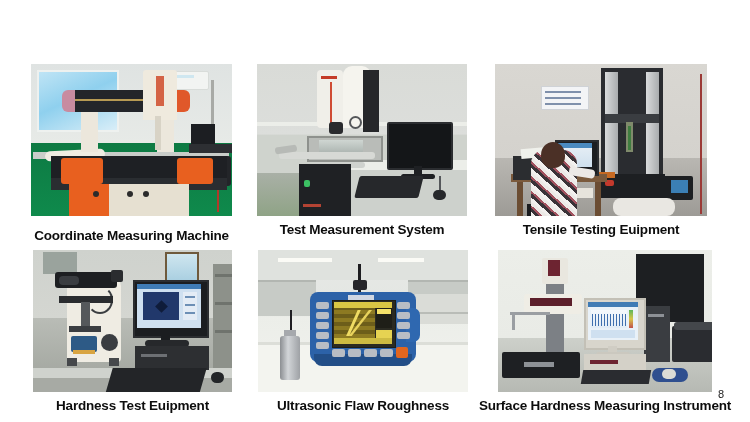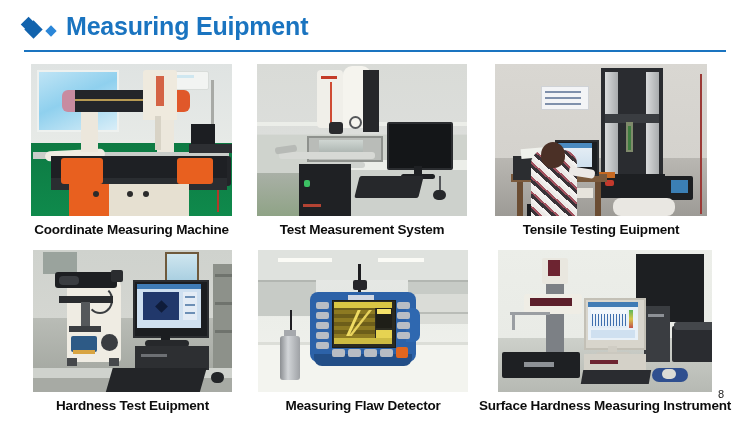--- a/index.html
+++ b/index.html
@@ -287,28 +287,20 @@
   .p6 .mousepad{position:absolute;left:154px;top:118px;width:36px;height:14px;background:#2f4f8f;
       border-radius:7px;}
   .p6 .mouse{position:absolute;left:164px;top:119px;width:14px;height:10px;background:#dcdcd6;
       border-radius:5px;}
 </style>
 </head>
 <body>
 
 <div class="slide">
 
-  <div class="header">
-    <div class="bullet">
-      <span class="dia-big"></span>
-      <span class="dia-small"></span>
-    </div>
-    <div class="title">Measuring Euipment</div>
-    <div class="rule"></div>
-  </div>
 
   <div class="cell" style="left:31px;top:64px;width:201px;">
     <div class="photo p1" style="width:201px;height:152px;">
       <span class="win"></span>
         <span class="ac"></span>
         <span class="acv"></span>
       <span class="pipe"></span>
         <span class="skirt"></span>
       <span class="rail"></span>
       <span class="desk"></span>
@@ -327,21 +319,21 @@
       <span class="granite"></span>
         <span class="gran2"></span>
       <span class="orangeL"></span>
         <span class="orangeR"></span>
       <span class="base"></span>
         <span class="basel"></span>
       <span class="knob" style="left:62px;"></span>
       <span class="knob" style="left:96px;"></span>
       <span class="knob" style="left:112px;"></span>
     </div>
-    <div class="caption" style="top:158px;text-align:center;">Coordinate Measuring Machine</div>
+    <div class="caption" style="top:164px;text-align:center;">Coordinate Measuring Machine</div>
   </div>
 
   <div class="cell" style="left:257px;top:64px;width:210px;">
     <div class="photo p2" style="width:210px;height:152px;">
       <span class="wtrim"></span>
       <span class="desk"></span>
         <span class="deskside"></span>
       <span class="col"></span>
         <span class="colred"></span>
       <span class="optic"></span>
@@ -481,21 +473,21 @@
       <span class="btnr" style="top:82px;"></span>
       <span class="fk" style="left:74px;"></span>
       <span class="fk" style="left:90px;"></span>
       <span class="fk" style="left:106px;"></span>
       <span class="fk" style="left:122px;"></span>
       <span class="orangebtn"></span>
       <span class="pcord"></span>
         <span class="probetop"></span>
         <span class="probe"></span>
     </div>
-    <div class="caption" style="top:148px;">Measuring Flaw Detector</div>
+    <div class="caption" style="top:148px;">Ultrasonic Flaw Roughness</div>
   </div>
 
   <div class="cell" style="left:498px;top:250px;width:214px;">
     <div class="photo p6" style="width:214px;height:142px;">
       <span class="board"></span>
       <span class="colpost"></span>
         <span class="coltop"></span>
         <span class="coltopdark"></span>
       <span class="arm"></span>
         <span class="armdark"></span>

